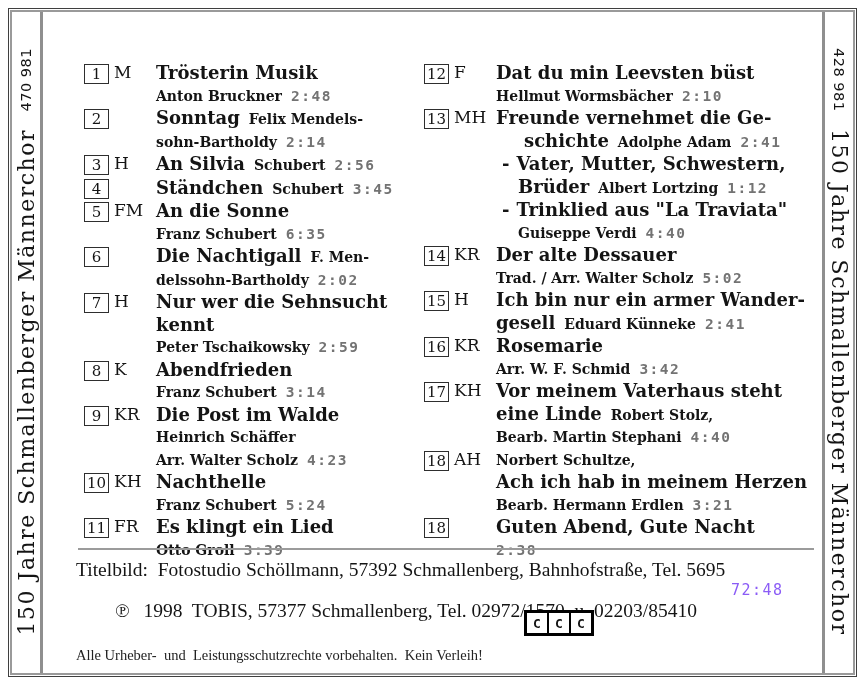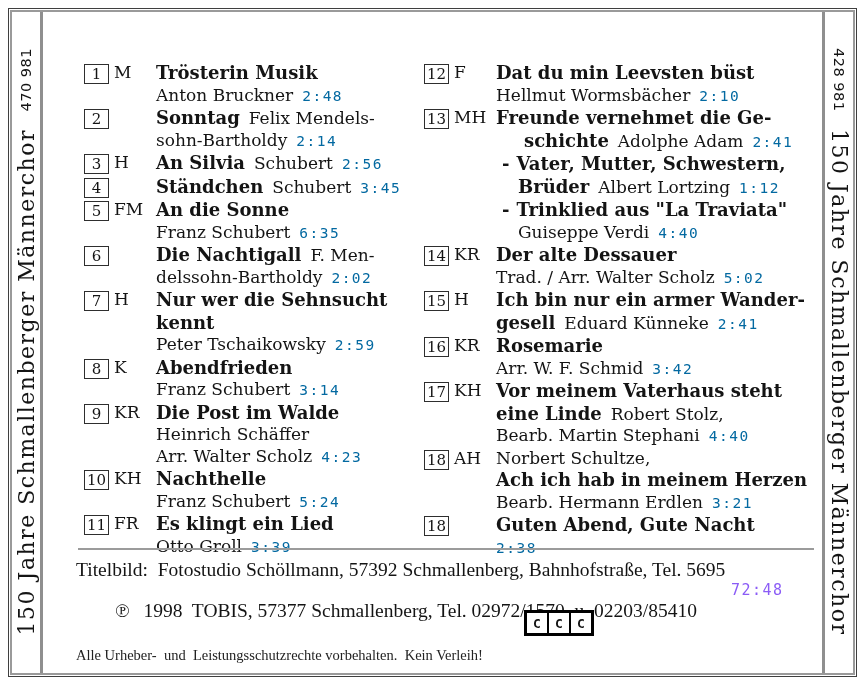--- a/index.html
+++ b/index.html
@@ -27,22 +27,22 @@
   .col-right{left:412px;width:400px;}
   .track{display:grid;grid-template-columns:30px 42px 1fr;align-items:start;}
   .numbox{display:inline-block;min-width:19px;padding:0 2px;border:1px solid #2e2e2e;
           text-align:center;font-size:15px;line-height:18px;height:18px;margin-top:2px;}
   .cat{font-size:17px;line-height:21.5px;}
   .tline{line-height:21.5px;white-space:nowrap;}
   .seg{margin-right:9px;}
   .seg:last-child{margin-right:0;}
   .seg-title{font-weight:bold;font-size:18px;}
   .seg-dash{font-weight:bold;font-size:18px;margin-right:7px;}
-  .seg-normal{font-size:17px;}
-  .seg-time{font-family:"DejaVu Sans Mono", monospace;font-size:14.5px;color:#0369a1;letter-spacing:1.5px;}
+  .seg-normal{font-size:14px;font-weight:bold;}
+  .seg-time{font-family:"DejaVu Sans Mono", monospace;font-size:14.5px;color:#737373;letter-spacing:1.5px;font-weight:bold;}
 
   
   .footer-rule{position:absolute;left:66px;top:536px;width:736px;border-top:2px solid #9b9b9b;}
   .f-line{position:absolute;left:64px;white-space:pre-wrap;font-family:"Liberation Serif", serif;}
   .f-titelbild{top:541px;font-size:19.5px;margin-top:6px;}
   .f-prow{top:566px;font-size:19.5px;width:740px;}
   .p-symbol{font-size:19px;margin-right:14px;}
   .f-total{position:absolute;left:655px;top:3px;font-family:"DejaVu Sans Mono", monospace;
            font-size:15px;color:#8b5cf6;letter-spacing:1.5px;}
   .f-rights{top:596px;font-size:14.5px;line-height:19px;color:#222;}

